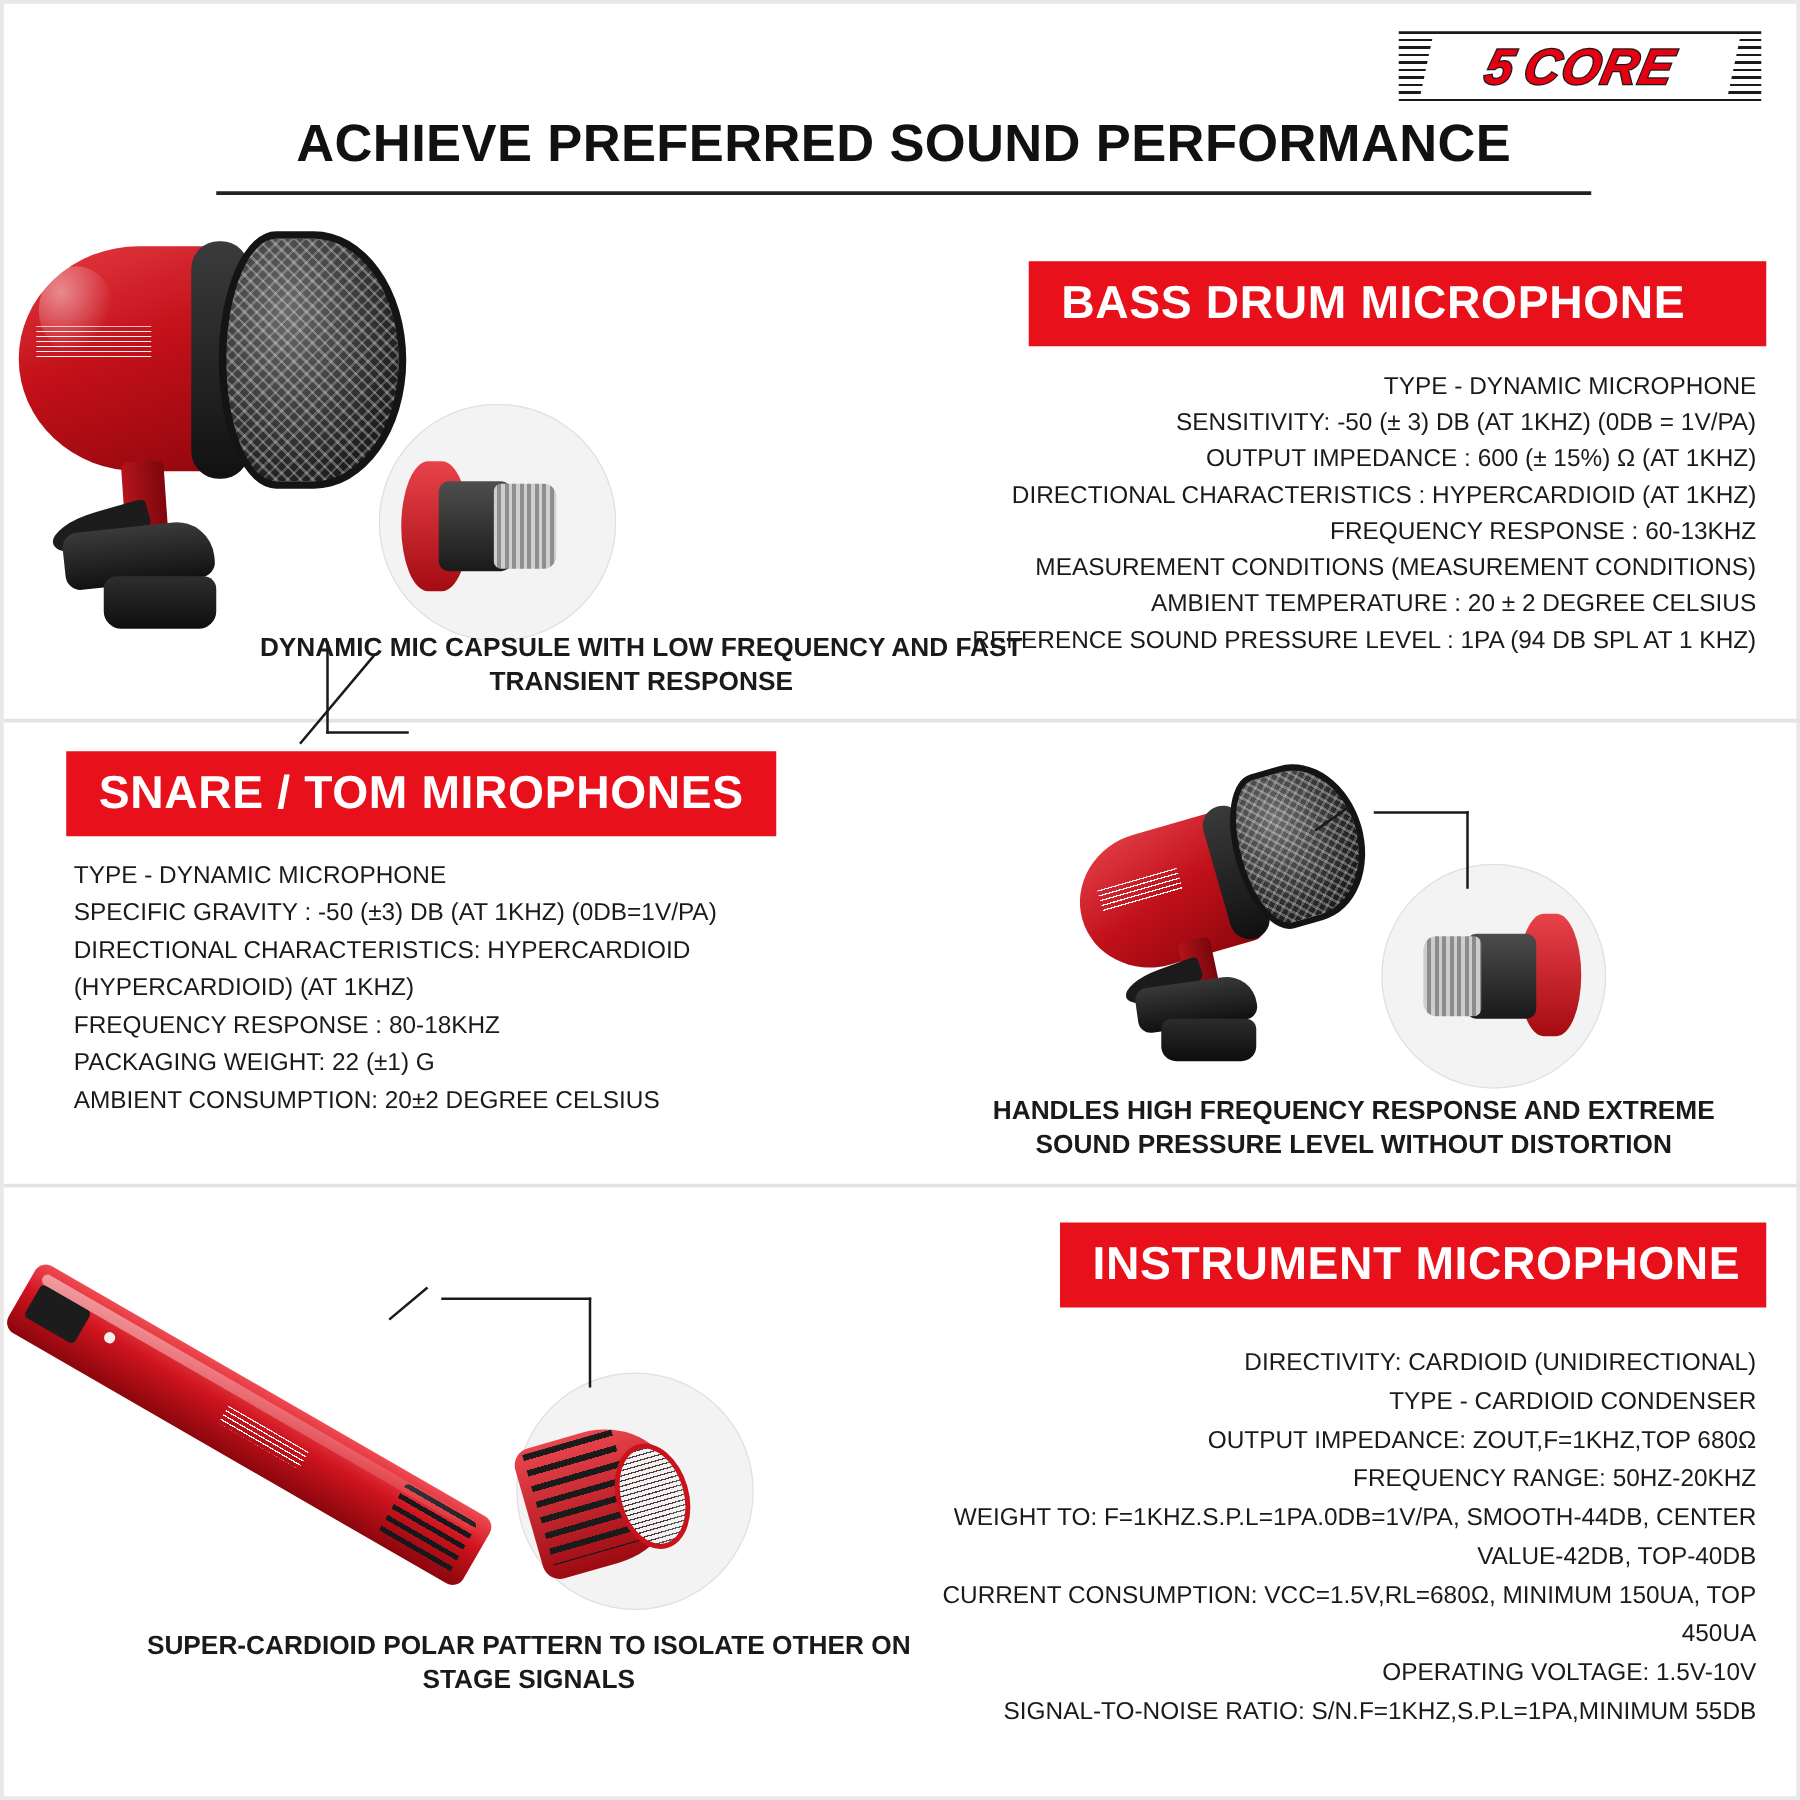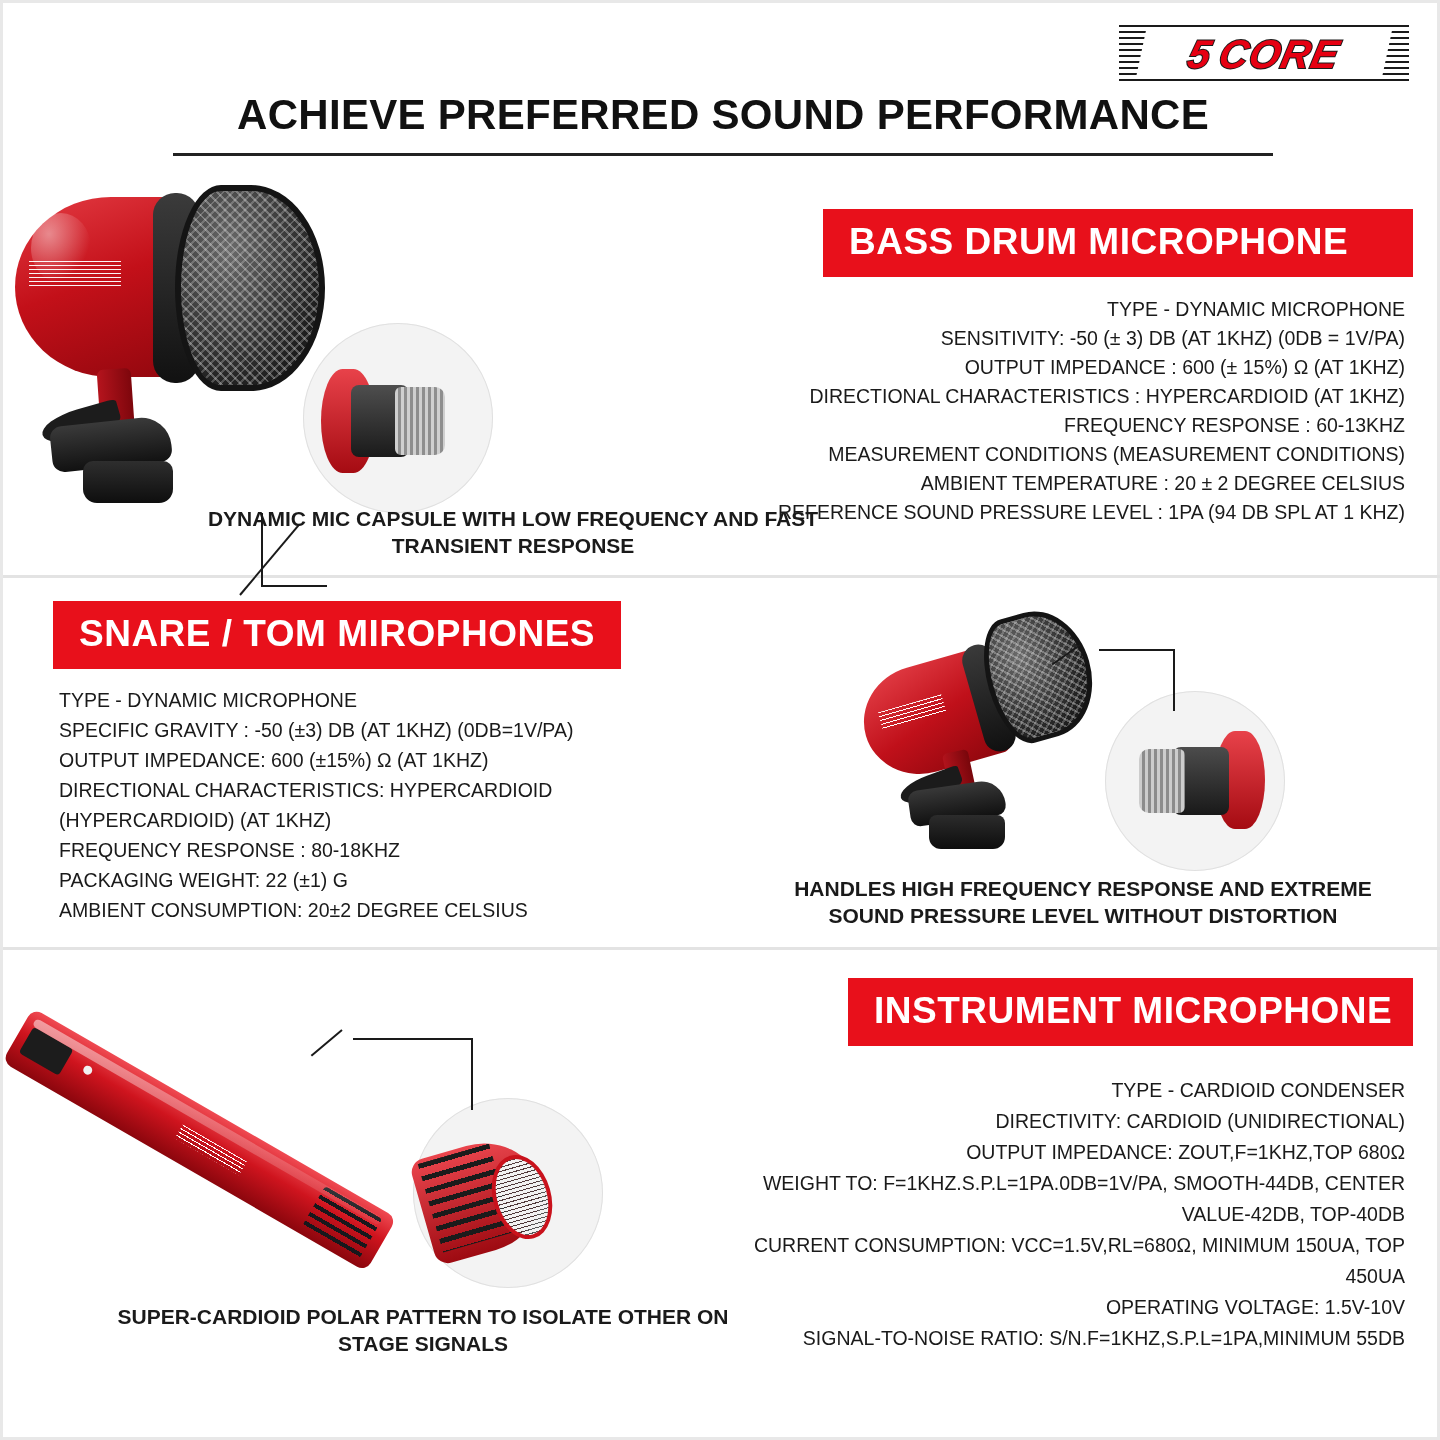--- a/index.html
+++ b/index.html
@@ -419,21 +419,20 @@
     <div class="row"><b>REFERENCE SOUND PRESSURE LEVEL :</b> <span>1PA (94 DB SPL AT 1 KHZ)</span></div>
   </div>
 
   <div class="caption cap-bass">DYNAMIC MIC CAPSULE WITH LOW FREQUENCY AND FAST TRANSIENT RESPONSE</div>
 
   <div class="banner banner-snare">SNARE / TOM MIROPHONES</div>
 
   <div class="specs specs-left specs-snare">
     <div class="row"><b>TYPE -</b> <span>DYNAMIC MICROPHONE</span></div>
     <div class="row"><b>SPECIFIC GRAVITY :</b> <span>-50 (±3) DB (AT 1KHZ) (0DB=1V/PA)</span></div>
-    <div class="row"><b>OUTPUT IMPEDANCE:</b> <span>600 (±15%) Ω (AT 1KHZ)</span></div>
     <div class="row"><b>DIRECTIONAL CHARACTERISTICS:</b> <span>HYPERCARDIOID (HYPERCARDIOID) (AT 1KHZ)</span></div>
     <div class="row"><b>FREQUENCY RESPONSE :</b> <span>80-18KHZ</span></div>
     <div class="row"><b>PACKAGING WEIGHT:</b> <span>22 (±1) G</span></div>
     <div class="row"><b>AMBIENT CONSUMPTION:</b> <span>20±2 DEGREE CELSIUS</span></div>
   </div>
 
   <div class="art snare-art">
     <div class="sn-body"></div>
     <div class="sn-logo"></div>
     <div class="sn-collar"></div>
@@ -469,23 +468,24 @@
     <div class="in-mesh"></div>
 
     <div class="leader in-leader-h"></div>
     <div class="leader in-leader-v"></div>
     <div class="leader in-leader-d"></div>
   </div>
 
   <div class="banner banner-instr">INSTRUMENT MICROPHONE</div>
 
   <div class="specs specs-right specs-instr">
+    <div class="row"><b>DIRECTIVITY:</b> <span>CARDIOID (UNIDIRECTIONAL)</span></div>
     <div class="row"><b>TYPE -</b> <span>CARDIOID CONDENSER</span></div>
-    <div class="row"><b>DIRECTIVITY:</b> <span>CARDIOID (UNIDIRECTIONAL)</span></div>
     <div class="row"><b>OUTPUT IMPEDANCE:</b> <span>ZOUT,F=1KHZ,TOP 680Ω</span></div>
+    <div class="row"><b>FREQUENCY RANGE:</b> <span>50HZ-20KHZ</span></div>
     <div class="row"><b>WEIGHT TO:</b> <span>F=1KHZ.S.P.L=1PA.0DB=1V/PA, SMOOTH-44DB, CENTER VALUE-42DB, TOP-40DB</span></div>
     <div class="row"><b>CURRENT CONSUMPTION:</b> <span>VCC=1.5V,RL=680Ω, MINIMUM 150UA, TOP 450UA</span></div>
     <div class="row"><b>OPERATING VOLTAGE:</b> <span>1.5V-10V</span></div>
     <div class="row"><b>SIGNAL-TO-NOISE RATIO:</b> <span>S/N.F=1KHZ,S.P.L=1PA,MINIMUM 55DB</span></div>
   </div>
 
   <div class="caption cap-instr">SUPER-CARDIOID POLAR PATTERN TO ISOLATE OTHER ON STAGE SIGNALS</div>
 
 </div>
 

